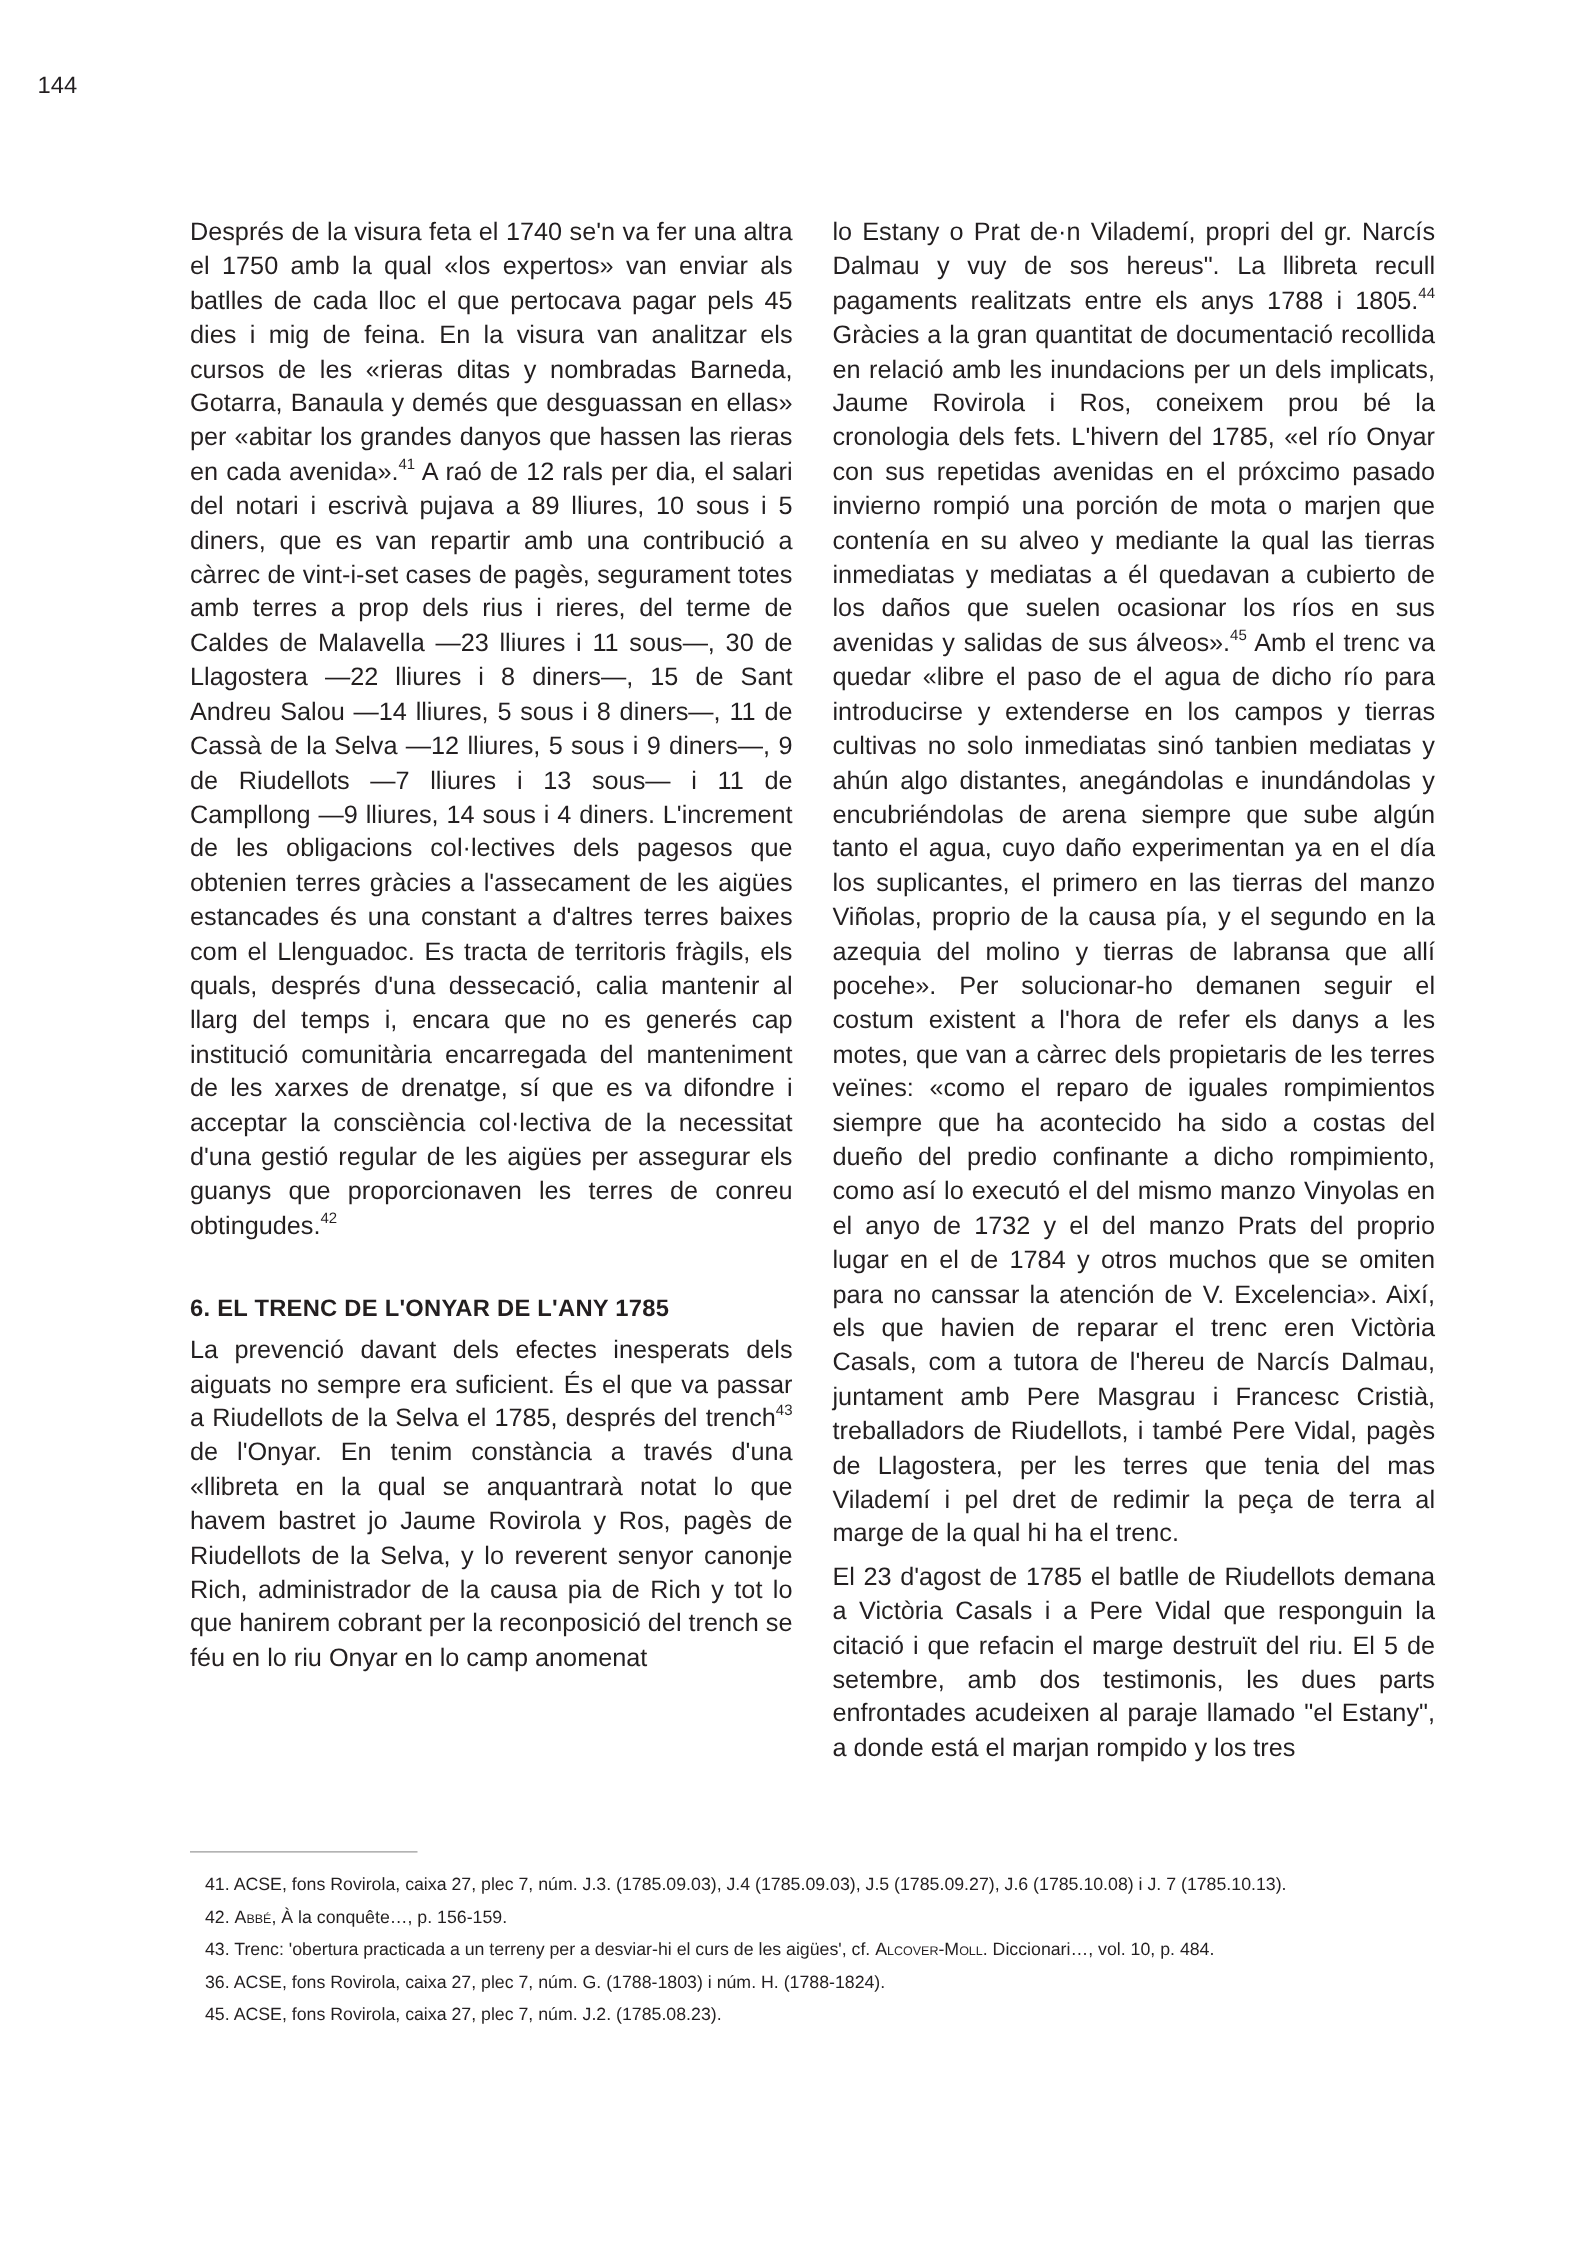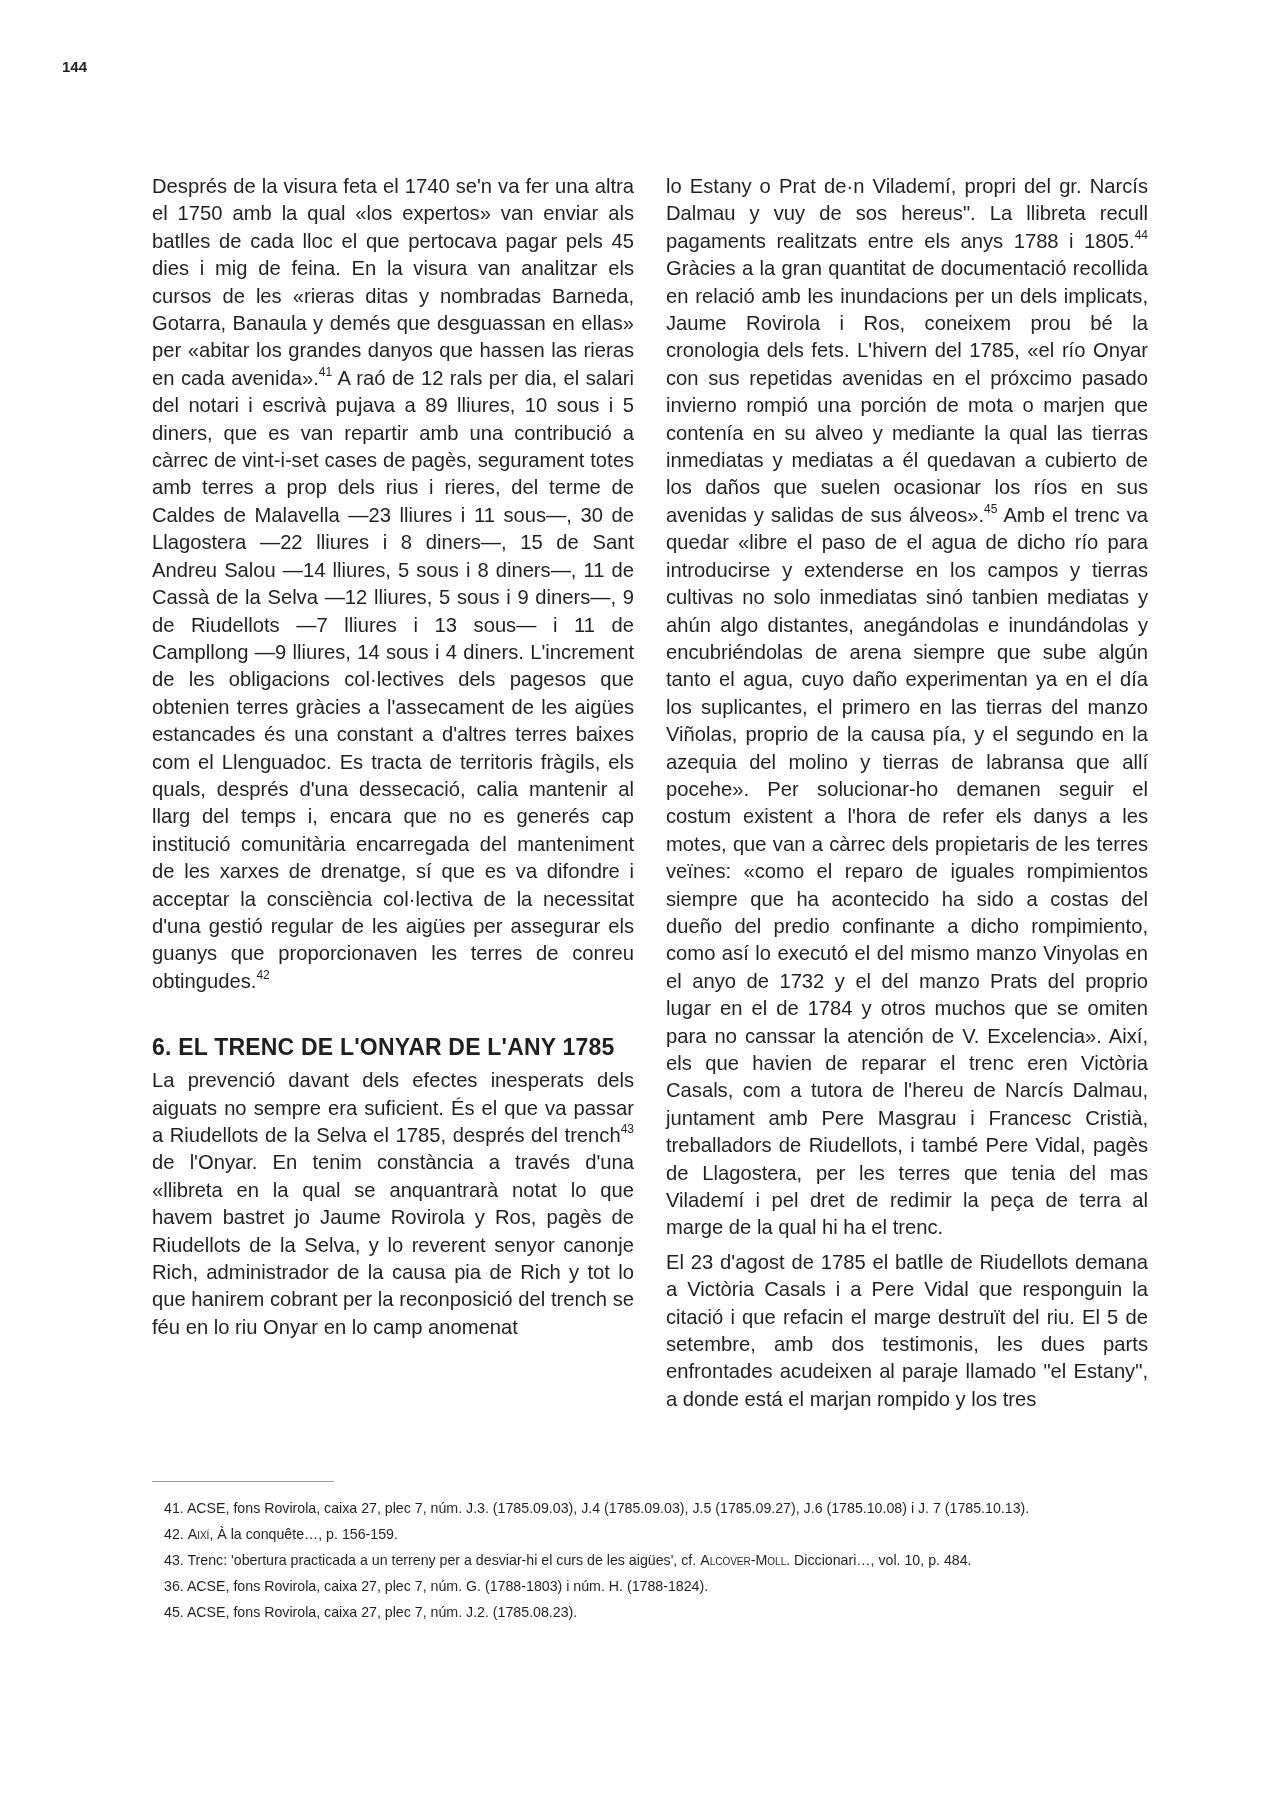--- a/index.html
+++ b/index.html
@@ -1,26 +1,26 @@
 <!DOCTYPE html>
 <html><head>
   <meta charset="utf-8">
   <style>
     html, body { margin: 0; padding: 0; background: #ffffff; }
     body { width: 1272px; height: 1800px; position: relative; overflow: hidden;
            font-family: "Liberation Sans", sans-serif; color: #231f20; }
-    .page-number { position: absolute; left: 62px; top: 58px; font-size: 15px; font-weight: bold; color: #231f20; }
+    .page-number { position: absolute; left: 30px; top: 58px; font-size: 19px; font-weight: normal; color: #231f20; }
     .col { position: absolute; top: 173px; width: 482px; font-size: 20.2px; line-height: 27.4px;
            text-align: justify; hyphens: manual; }
     .col-left { left: 152px; }
     .col-right { left: 666px; }
     .col p { margin: 0; }
     .col p + p { margin-top: 7px; }
     sup { font-size: 12px; line-height: 0; vertical-align: super; position: relative; top: -1px; }
-    .section-heading { font-family: "Liberation Sans", sans-serif; font-weight: bold; font-size: 23px;
+    .section-heading { font-family: "Liberation Sans", sans-serif; font-weight: bold; font-size: 19px;
                        line-height: 25px; margin: 40px 0 6px 0 !important; text-align: left; letter-spacing: 0.2px; }
     .rule { position: absolute; left: 152px; top: 1481px; width: 182px; height: 1px; background: #9a9a9a; }
     .footnotes { position: absolute; left: 164px; top: 1498px; width: 1010px; font-size: 14.2px; line-height: 21px; color: #231f20; }
     .footnote { margin: 0 0 5px 0; }
     .sc { font-variant: small-caps; }
   </style>
 </head>
 <body>
 
 <div class="page-number">144</div>
@@ -33,17 +33,17 @@
 
 <div class="col col-right">
   <p><span>lo Estany o Prat de·n Vilademí, propri del gr. Narcís Dalmau y vuy de sos hereus". La llibreta recull pagaments realitzats entre els anys 1788 i 1805.</span><sup>44</sup><span> Gràcies a la gran quantitat de documentació recollida en relació amb les inundacions per un dels implicats, Jaume Rovirola i Ros, coneixem prou bé la cronologia dels fets. L'hivern del 1785, «el río Onyar con sus repetidas avenidas en el próxcimo pasado invierno rompió una porción de mota o marjen que contenía en su alveo y mediante la qual las tierras inmediatas y mediatas a él quedavan a cubierto de los daños que suelen ocasionar los ríos en sus avenidas y salidas de sus álveos».</span><sup>45</sup><span> Amb el trenc va quedar «libre el paso de el agua de dicho río para introducirse y extenderse en los campos y tierras cultivas no solo inmediatas sinó tanbien mediatas y ahún algo distantes, anegándolas e inundándolas y encubriéndolas de arena siempre que sube algún tanto el agua, cuyo daño experimentan ya en el día los suplicantes, el primero en las tierras del manzo Viñolas, proprio de la causa pía, y el segundo en la azequia del molino y tierras de labransa que allí pocehe». Per solucionar-ho demanen seguir el costum existent a l'hora de refer els danys a les motes, que van a càrrec dels propietaris de les terres veïnes: «como el reparo de iguales rompimientos siempre que ha acontecido ha sido a costas del dueño del predio confinante a dicho rompimiento, como así lo executó el del mismo manzo Vinyolas en el anyo de 1732 y el del manzo Prats del proprio lugar en el de 1784 y otros muchos que se omiten para no canssar la atención de V. Excelencia». Així, els que havien de reparar el trenc eren Victòria Casals, com a tutora de l'hereu de Narcís Dalmau, juntament amb Pere Masgrau i Francesc Cristià, treballadors de Riudellots, i també Pere Vidal, pagès de Llagostera, per les terres que tenia del mas Vilademí i pel dret de redimir la peça de terra al marge de la qual hi ha el trenc.</span></p>
   <p>El 23 d'agost de 1785 el batlle de Riudellots demana a Victòria Casals i a Pere Vidal que responguin la citació i que refacin el marge destruït del riu. El 5 de setembre, amb dos testimonis, les dues parts enfrontades acudeixen al paraje llamado "el Estany", a donde está el marjan rompido y los tres</p>
 </div>
 
 <div class="rule"></div>
 
 <div class="footnotes">
   <p class="footnote"><span>41.</span> <span>ACSE, fons Rovirola, caixa 27, plec 7, núm. J.3. (1785.09.03), J.4 (1785.09.03), J.5 (1785.09.27), J.6 (1785.10.08) i J. 7 (1785.10.13).</span></p>
-  <p class="footnote"><span>42.</span> <span class="sc">Així</span><span>, À la conquête…, p. 156-159.</span></p>
+  <p class="footnote"><span>42.</span> <span class="sc">Abbé</span><span>, À la conquête…, p. 156-159.</span></p>
   <p class="footnote"><span>43.</span> <span>Trenc: 'obertura practicada a un terreny per a desviar-hi el curs de les aigües', cf. </span><span class="sc">Alcover-Moll</span><span>. Diccionari…, vol. 10, p. 484.</span></p>
   <p class="footnote"><span>36.</span> <span>ACSE, fons Rovirola, caixa 27, plec 7, núm. G. (1788-1803) i núm. H. (1788-1824).</span></p>
   <p class="footnote"><span>45.</span> <span>ACSE, fons Rovirola, caixa 27, plec 7, núm. J.2. (1785.08.23).</span></p>
 </div>
 
 </body></html>

